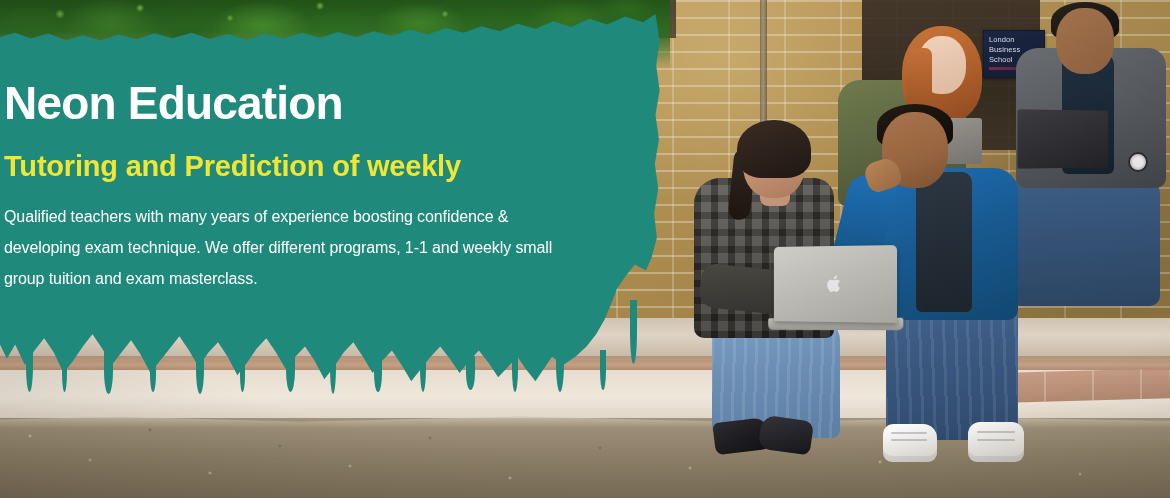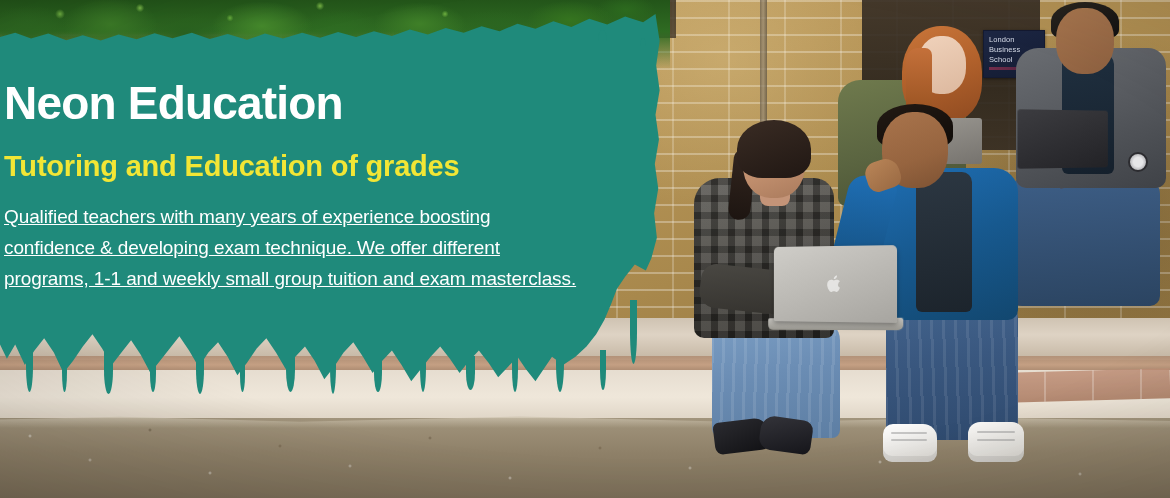--- a/index.html
+++ b/index.html
@@ -555,26 +555,25 @@
     margin: 22px 0 0 0;
     color: #f2e635;
     font-size: 29px;
     line-height: 33px;
     font-weight: bold;
     letter-spacing: -0.2px;
   }
   .body-copy {
     margin: 18px 0 0 0;
     color: #ffffff;
-    font-size: 19px;
+    font-size: 16px;
     line-height: 31px;
     font-weight: normal;
     max-width: 580px;
     letter-spacing: -0.1px;
-    text-decoration: underline;
   }
 </style>
 </head>
 <body>
 
 <div class="banner">
 
   <div class="photo">
 
     <div class="brick-wall"></div>
@@ -675,17 +674,17 @@
   <div class="drip" style="left:512px; top:346px; width:6px;  height:46px;"></div>
   <div class="drip" style="left:556px; top:334px; width:8px;  height:58px;"></div>
   <div class="drip" style="left:600px; top:350px; width:6px;  height:40px;"></div>
   <div class="drip" style="left:630px; top:300px; width:7px;  height:64px;"></div>
 
   <div class="drip" style="left:598px; top:30px; width:9px; height:22px; border-radius:50% 50% 0 0;"></div>
   <div class="drip" style="left:640px; top:38px; width:6px; height:16px; border-radius:50% 50% 0 0;"></div>
 
   <div class="content">
     <h1 class="headline">Neon Education</h1>
-    <h2 class="subhead">Tutoring and Education of grades</h2>
+    <h2 class="subhead">Tutoring and Prediction of weekly</h2>
     <p class="body-copy">Qualified teachers with many years of experience boosting confidence &amp; developing exam technique. We offer different programs, 1-1 and weekly small group tuition and exam masterclass.</p>
   </div>
 
 </div>
 
 </body></html>

